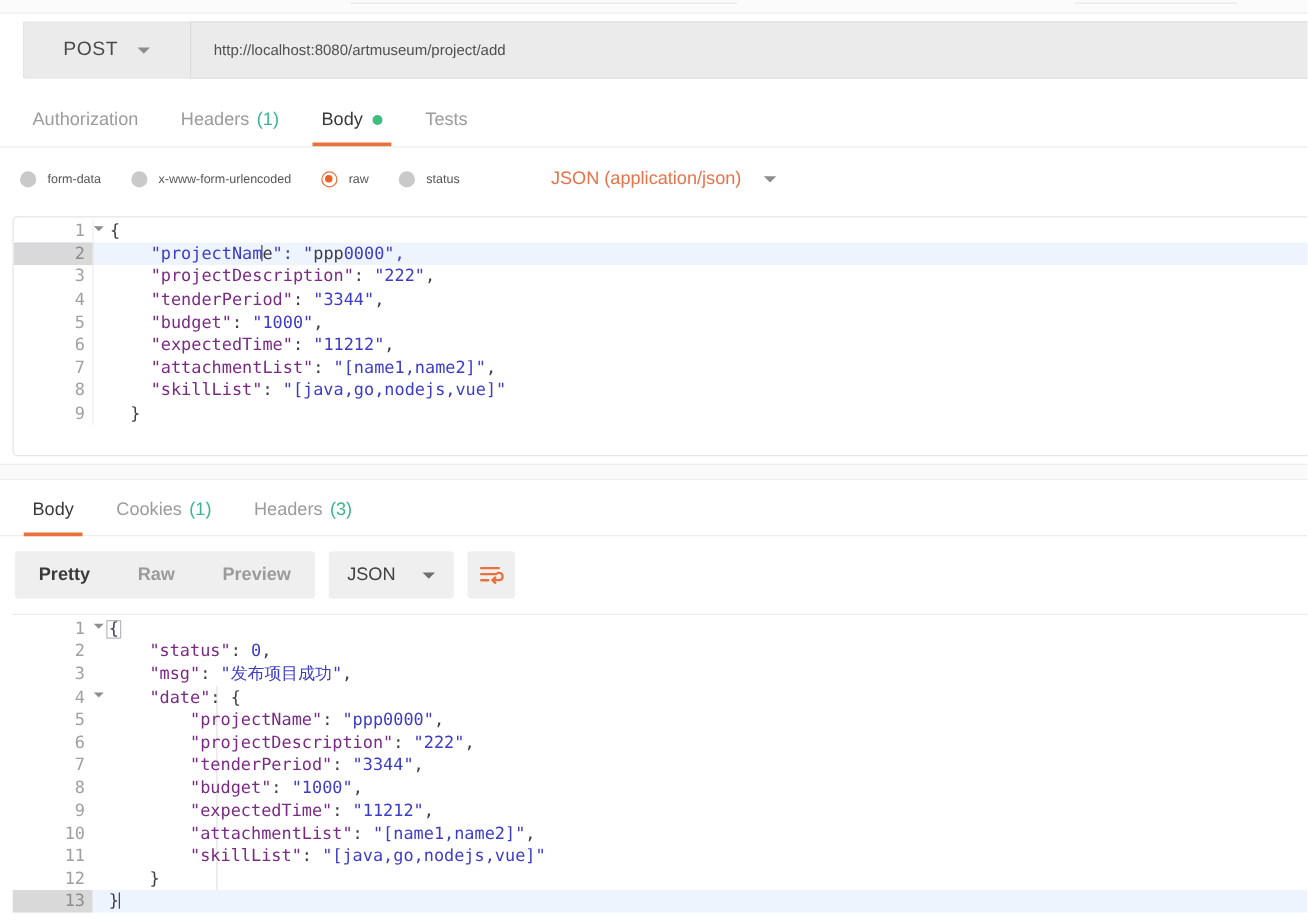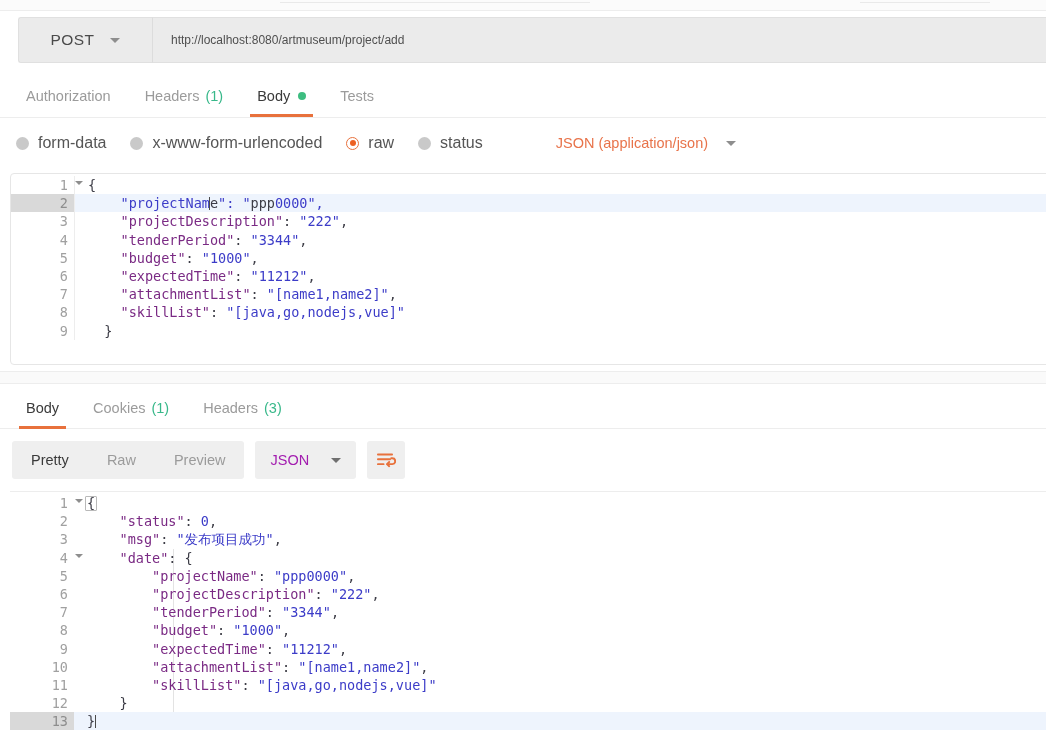--- a/index.html
+++ b/index.html
@@ -158,21 +158,21 @@
     box-sizing: border-box;
   }
   .radio-opt.checked .radio-mark::after {
     content: "";
     position: absolute;
     left: 2.3px; top: 2.3px;
     width: 6px; height: 6px;
     border-radius: 50%;
     background: #ec6123;
   }
-  .radio-label { font-size: 16px; color: #555555; }
+  .radio-label { font-size: 10px; color: #555555; }
   .ctype-select {
     display: flex;
     align-items: center;
     margin-left: 10px;
     cursor: pointer;
     white-space: nowrap;
   }
   .ctype-label { font-size: 14.5px; color: #e8734a; margin-left: 39px; }
   .ctype-caret {
     margin-left: 18px;
@@ -283,40 +283,41 @@
     display: flex;
     align-items: center;
     height: 38px;
   }
   .segmented {
     display: flex;
     background: #efefef;
     border-radius: 3px;
     height: 38px;
     align-items: flex-start;
+    font-weight: bold;
   }
   .seg-btn {
     padding: 0 19px;
     font-size: 14.5px;
     color: #9b9b9b;
     line-height: 38px;
     cursor: pointer;
   }
   .seg-btn.active { color: #3a3a3a; }
   .fmt-select {
     margin-left: 11px;
     background: #efefef;
     border-radius: 3px;
     height: 38px;
     display: flex;
     align-items: center;
     padding: 0 15px;
     cursor: pointer;
   }
-  .fmt-label { font-size: 14.5px; color: #a21caf; }
+  .fmt-label { font-size: 14.5px; color: #404040; }
   .fmt-caret {
     margin-left: 22px;
     width: 0; height: 0;
     border-left: 5px solid transparent;
     border-right: 5px solid transparent;
     border-top: 5px solid #6f6f6f;
   }
   .wrap-btn {
     margin-left: 11px;
     width: 38px; height: 38px;

